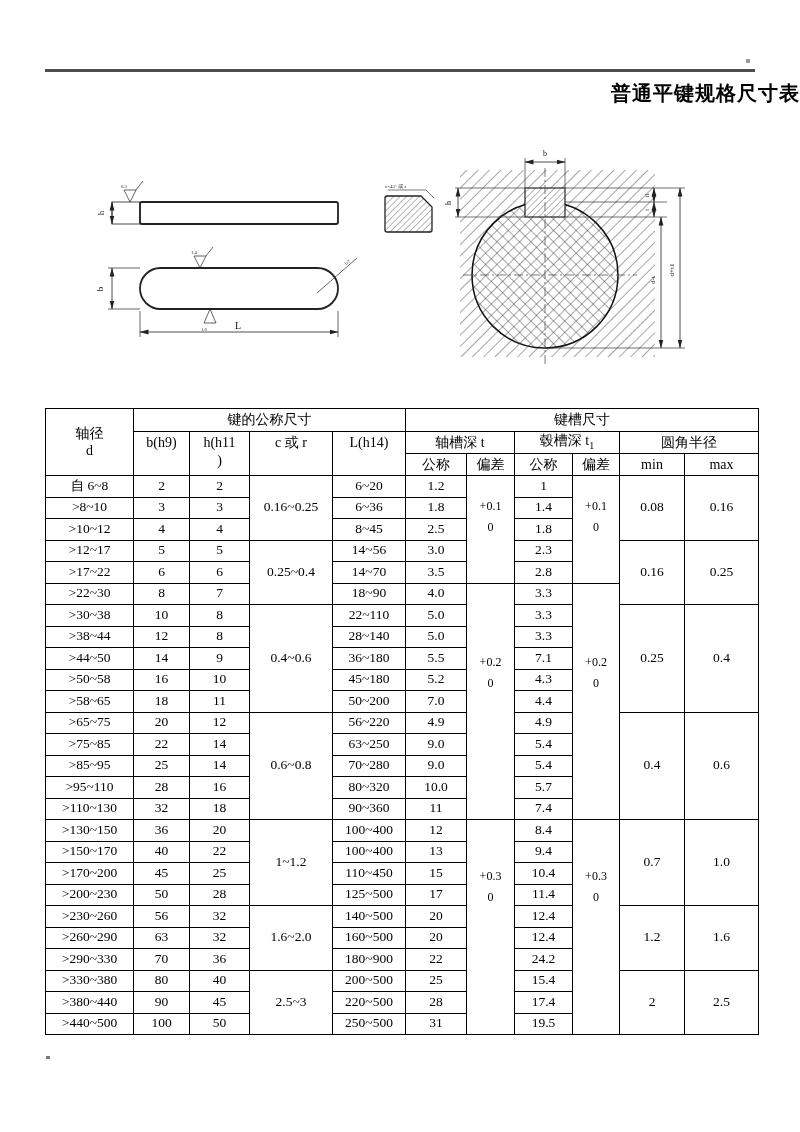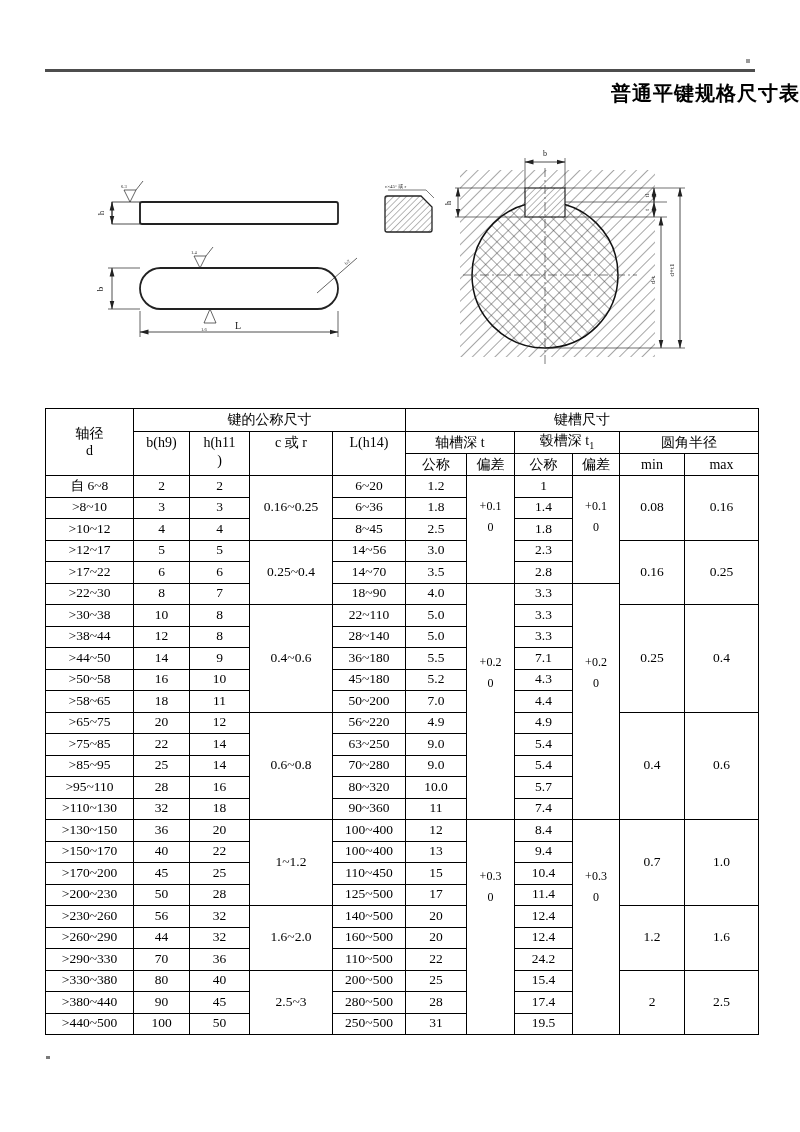--- a/index.html
+++ b/index.html
@@ -370,50 +370,50 @@
             <td>32</td>
             <td rowspan="3">1.6~2.0</td>
             <td>140~500</td>
             <td>20</td>
             <td>12.4</td>
             <td rowspan="3">1.2</td>
             <td rowspan="3">1.6</td>
           </tr>
       <tr>
             <td>&gt;260~290</td>
-            <td>44</td>
+            <td>63</td>
             <td>32</td>
             <td>160~500</td>
             <td>20</td>
             <td>12.4</td>
           </tr>
       <tr>
             <td>&gt;290~330</td>
             <td>70</td>
             <td>36</td>
-            <td>110~500</td>
+            <td>180~900</td>
             <td>22</td>
             <td>24.2</td>
           </tr>
       <tr class="thick">
             <td>&gt;330~380</td>
             <td>80</td>
             <td>40</td>
             <td rowspan="3">2.5~3</td>
             <td>200~500</td>
             <td>25</td>
             <td>15.4</td>
             <td rowspan="3">2</td>
             <td rowspan="3">2.5</td>
           </tr>
       <tr>
             <td>&gt;380~440</td>
             <td>90</td>
             <td>45</td>
-            <td>280~500</td>
+            <td>220~500</td>
             <td>28</td>
             <td>17.4</td>
           </tr>
       <tr>
             <td>&gt;440~500</td>
             <td>100</td>
             <td>50</td>
             <td>250~500</td>
             <td>31</td>
             <td>19.5</td>

